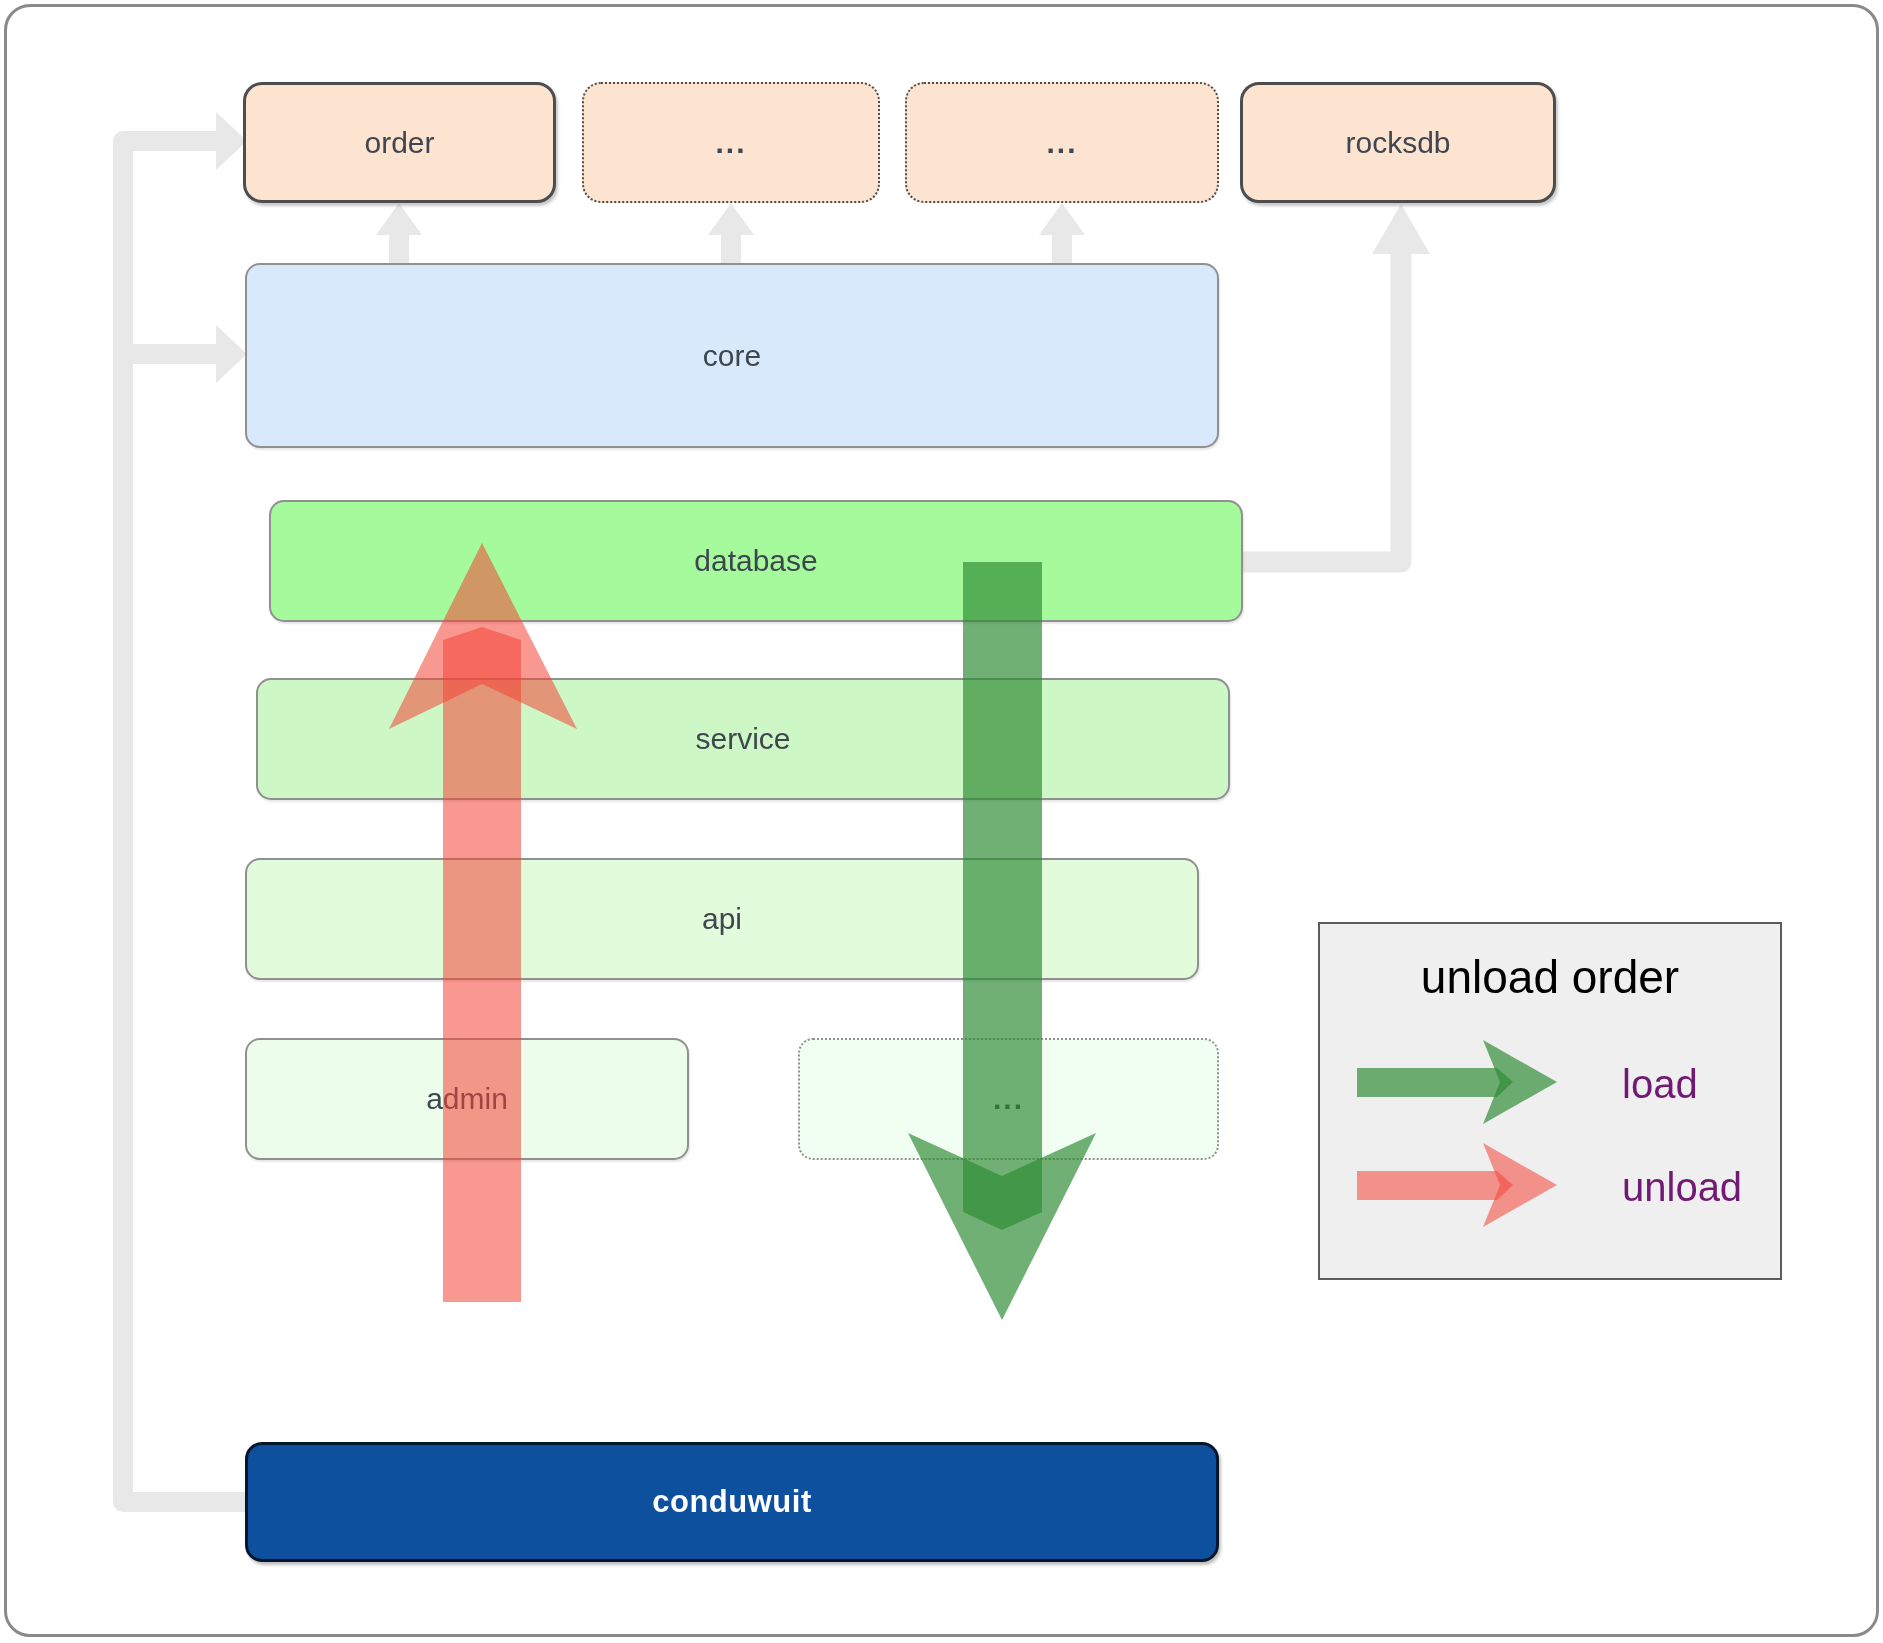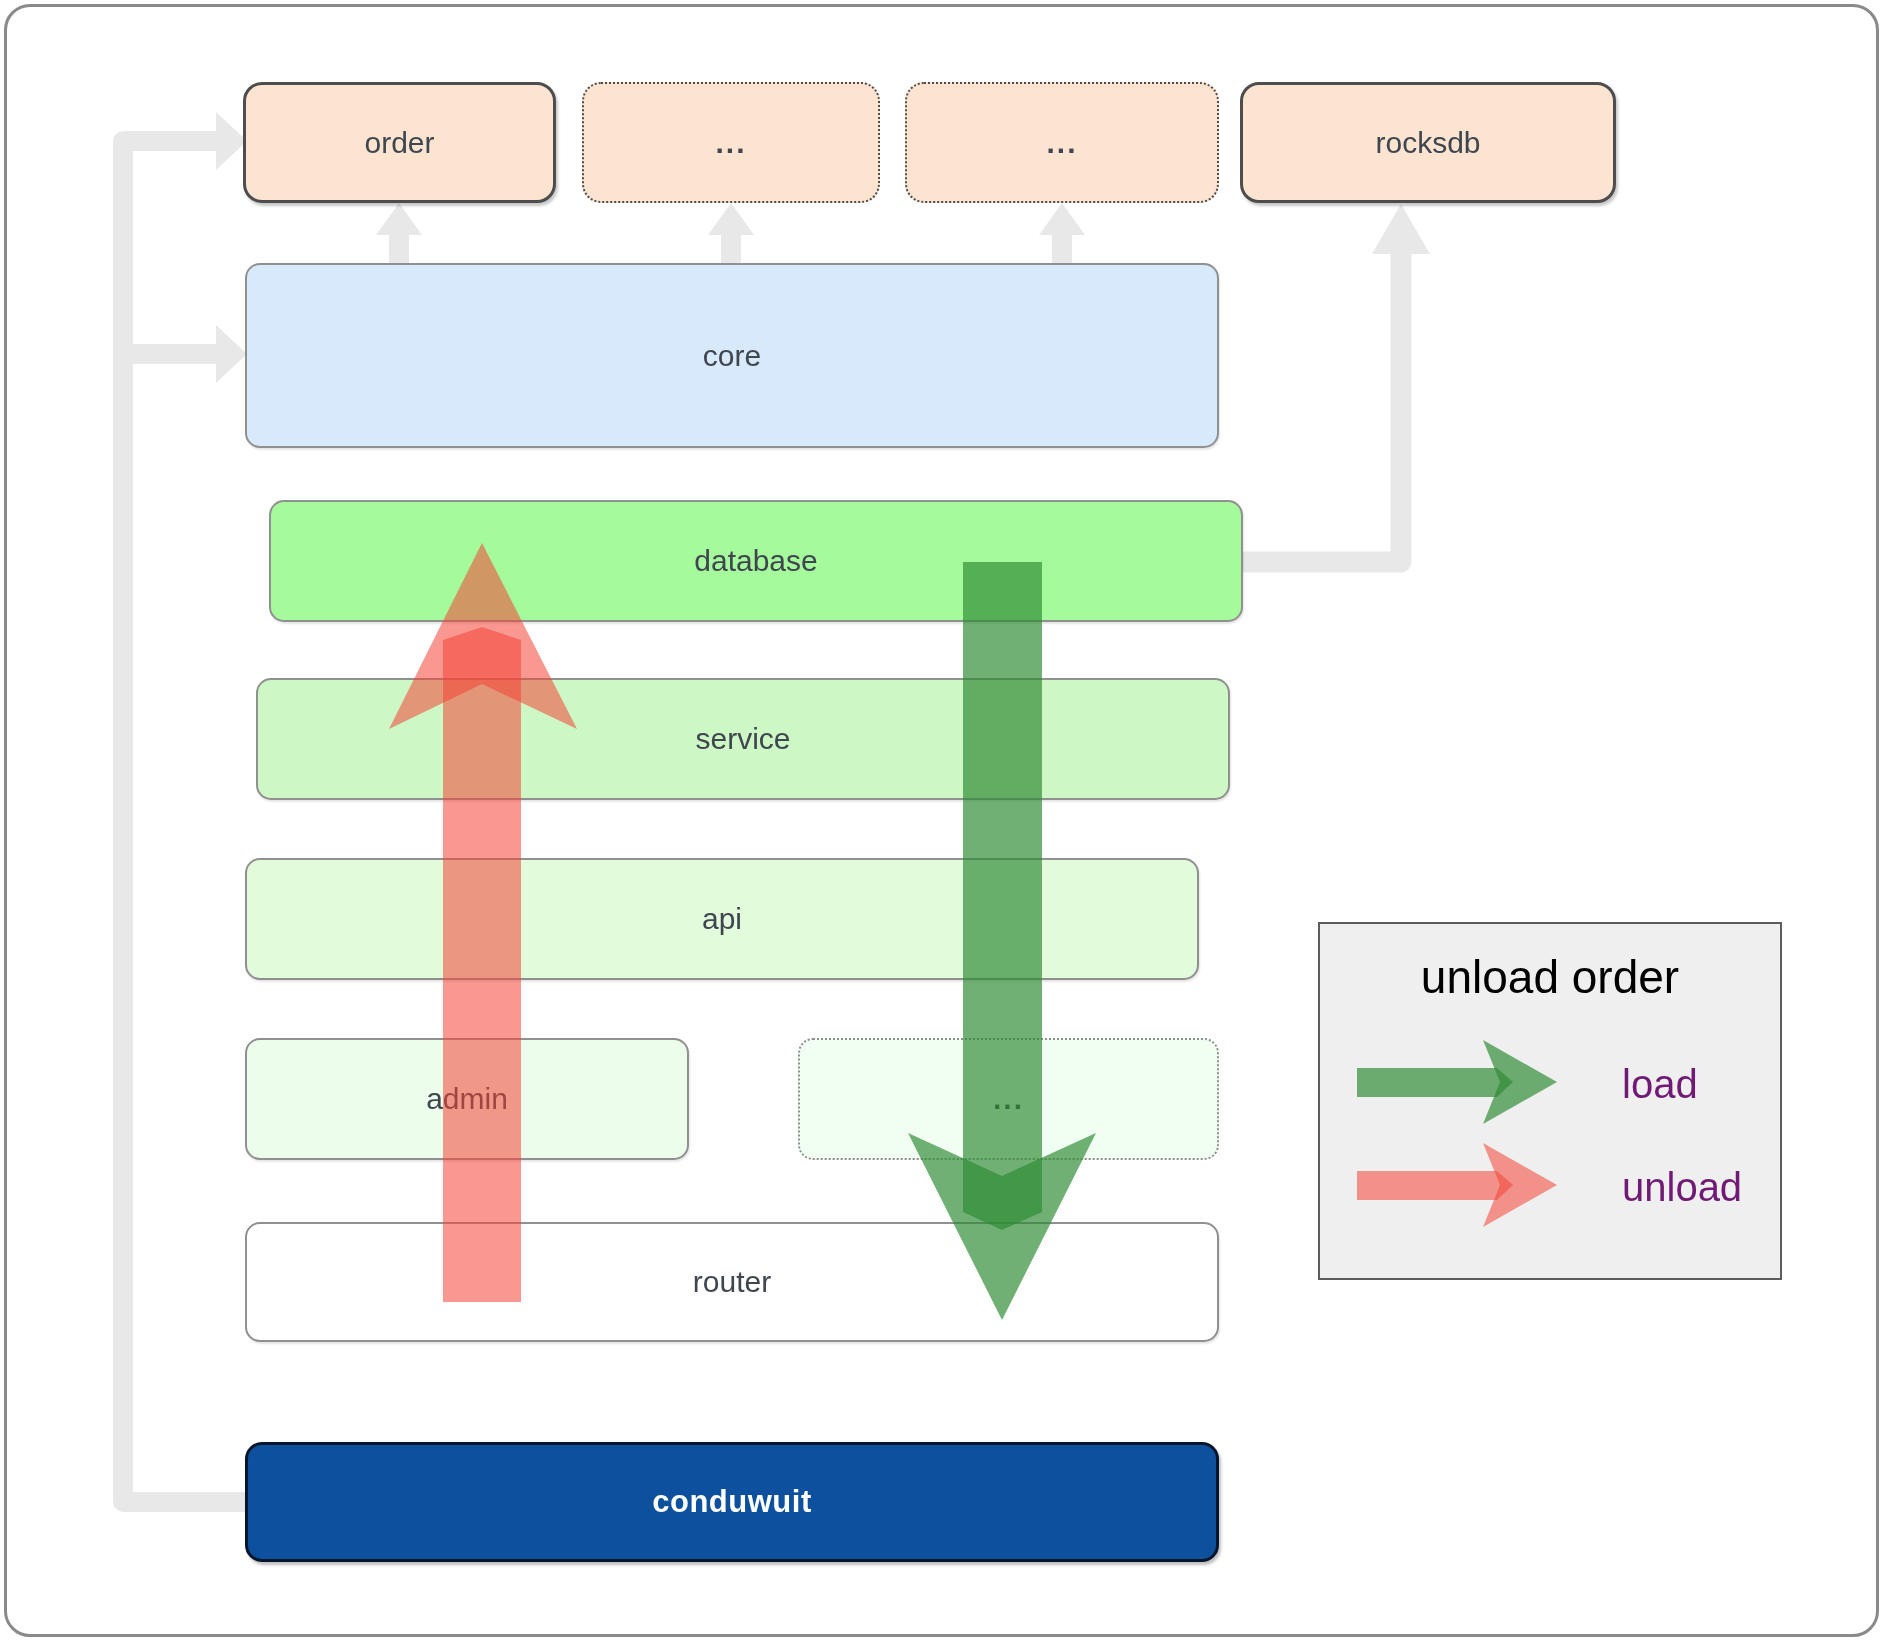--- a/index.html
+++ b/index.html
@@ -21,21 +21,21 @@
   }
   .solid-dark{border:3px solid #4d4d4d;border-radius:19px;box-shadow:2px 3px 3px rgba(0,0,0,0.22);}
   .dotted-dark{border:2px dotted #4d4d4d;border-radius:19px;}
   .gray-border{border:2px solid #909090;box-shadow:1px 2px 2px rgba(0,0,0,0.10);}
   .dotted-gray{border:2px dotted #8f8f8f;}
   .peach{background:#fce4d1;}
   .dots{font-weight:bold;letter-spacing:2px;font-size:30px;}
   .b-ruma{left:243px;top:82px;width:313px;height:121px;}
   .b-dots1{left:582px;top:82px;width:298px;height:121px;}
   .b-dots2{left:905px;top:82px;width:314px;height:121px;}
-  .b-rocksdb{left:1240px;top:82px;width:376px;height:121px;}
+  .b-rocksdb{left:1240px;top:82px;width:316px;height:121px;}
   .b-core{left:245px;top:263px;width:974px;height:185px;background:#d7e9fb;}
   .b-database{left:245px;top:500px;width:974px;height:122px;background:#a5fa9b;margin-left:24px;}
   .b-service{left:256px;top:678px;width:974px;height:122px;background:#cdf8c5;}
   .b-api{left:245px;top:858px;width:954px;height:122px;background:#e1fbdb;}
   .b-admin{left:245px;top:1038px;width:444px;height:122px;background:#edfdeb;}
   .b-dots3{left:798px;top:1038px;width:421px;height:122px;background:#f1fef2;}
   .b-router{left:245px;top:1222px;width:974px;height:120px;background:#ffffff;}
   .b-conduwuit{
     left:245px;top:1442px;width:974px;height:120px;background:#0d509d;
     border:3px solid #03162b;border-radius:17px;color:#ffffff;font-weight:bold;
@@ -112,23 +112,20 @@
   </div>
   <div class="box gray-border b-api">
     <span>api</span>
   </div>
   <div class="box gray-border b-admin">
     <span>admin</span>
   </div>
   <div class="box dotted-gray b-dots3">
     <span class="dots">...</span>
   </div>
-  <div class="box gray-border b-router">
-    <span>router</span>
-  </div>
   <div class="box b-conduwuit">
     <span>conduwuit</span>
   </div>
 
   <div class="legend">
     <div class="legend-title">unload order</div>
     <div class="legend-label load">load</div>
     <div class="legend-label unload">unload</div>
   </div>
 

